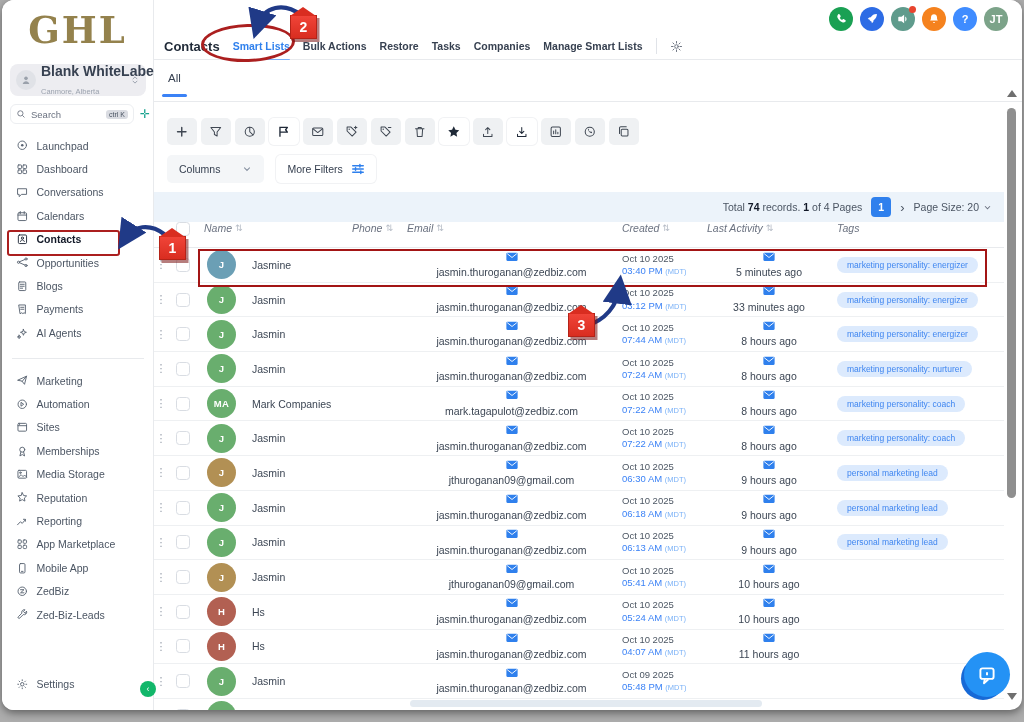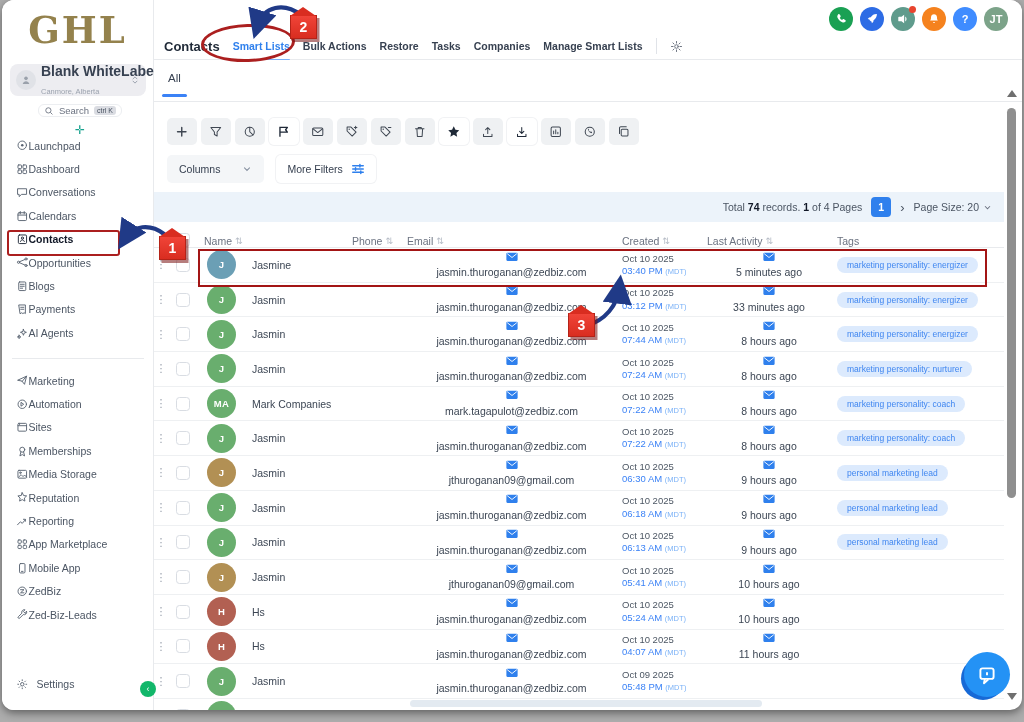--- a/index.html
+++ b/index.html
@@ -10,29 +10,29 @@
   
   #sidebar { position:absolute; left:0; top:0; width:152px; height:710px; background:#fff; border-right:1px solid #e8eaed; }
   #logo { font-family:"DejaVu Serif","Liberation Serif",serif; font-weight:bold; font-size:37px; color:#94824d; text-align:center; letter-spacing:2px; padding-top:8px; }
   #account { position:absolute; left:8px; top:64px; width:136px; height:32px; background:#ededf1; border-radius:8px; display:flex; align-items:center; padding:0 6px; gap:5px; }
   #account .acc-av { width:20px; height:20px; border-radius:50%; background:#e0e2e7; color:#9aa1ab; display:flex; align-items:center; justify-content:center; flex:none; }
   #account .acc-av svg { width:12px; height:12px; }
   #account .acc-txt { flex:1; min-width:0; line-height:1.15; }
   #account .acc-name { font-size:14px; font-weight:bold; color:#374151; white-space:nowrap; overflow:hidden; }
   #account .acc-loc { font-size:7.5px; color:#9ca3af; white-space:nowrap; overflow:hidden; }
   #account .acc-chev { color:#9ca3af; } #account .acc-chev svg { width:10px; height:10px; }
-  #searchrow { position:absolute; left:8px; top:104px; width:140px; display:flex; align-items:center; gap:6px;flex-direction:column; }
+  #searchrow { position:absolute; left:8px; top:104px; width:140px; display:flex; align-items:center; gap:6px; }
   #searchbox { flex:1; display:flex; align-items:center; gap:5px; background:#fff; border:1px solid #eceef1; border-radius:6px; height:20px; padding:0 5px; color:#6b7280; }
   #searchbox svg { width:10px; height:10px; }
   #searchbox .s-label { font-size:9.5px; flex:1; }
   #searchbox kbd { font-family:inherit; font-size:7px; background:#dadce2; color:#4b5563; border-radius:3px; padding:1px 3px; }
   #side-plus { color:#17a28e; font-size:12px; font-weight:bold; }
   nav { position:absolute; left:0; width:152px; }
   #nav1 { top:134px; } #nav2 { top:369px; }
-  .nav-item { height:23.4px; display:flex; align-items:center; gap:0; padding-left:14px; cursor:pointer; }
+  .nav-item { height:23.4px; display:flex; align-items:center; gap:8px; padding-left:14px; cursor:pointer; }
   .nav-item .nicon { color:#5a6472; display:flex; } .nav-item .nicon svg { width:12.5px; height:12.5px; }
   .nav-item .nlabel { font-size:10.5px; color:#4b5563; }
   .nav-item.active .nlabel { color:#111827; font-weight:bold; }
   .nav-item.active .nicon { color:#1f2937; }
   #side-sep { position:absolute; left:10px; top:358px; width:132px; border-top:1px solid #e8eaed; }
   #settings-row { position:absolute; left:14px; top:678px; display:flex; align-items:center; gap:8px; cursor:pointer; }
   #settings-row .nicon { color:#5a6472; display:flex; } #settings-row .nicon svg { width:12.5px; height:12.5px; }
   #settings-row span.lbl { font-size:10.5px; color:#4b5563; }
   #collapse-btn { position:absolute; left:138px; top:681px; width:16px; height:16px; border-radius:50%; background:#12b76a; color:#fff; font-size:9px; display:flex; align-items:center; justify-content:center; cursor:pointer; z-index:5; }
 
@@ -72,21 +72,21 @@
 
   
   #recordsbar { position:absolute; left:152px; top:192px; width:850px; height:30px; background:#ecf3fa; display:flex; align-items:center; justify-content:flex-end; gap:9px; padding-right:12px; font-size:10.5px; color:#4b5563; }
   #recordsbar b { color:#111827; }
   #page-btn { width:20px; height:20px; background:#2f80ed; color:#fff; border-radius:4px; font-size:10.5px; font-weight:bold; display:flex; align-items:center; justify-content:center; cursor:pointer; }
   #next-chev { font-size:13px; color:#4b5563; cursor:pointer; }
   #page-size { display:flex; align-items:center; gap:4px; cursor:pointer; }
   #page-size svg { width:9px; height:9px; color:#6b7280; }
 
   
-  #thead { position:absolute; left:152px; top:222px; width:850px; height:26px; display:flex; align-items:flex-end; background:#fff; border-bottom:1px solid #e8eaed; font-size:10.5px; color:#6b7280; }
+  #thead { position:absolute; left:152px; top:222px; width:850px; height:26px; display:flex; align-items:flex-start; background:#fff; border-bottom:1px solid #e8eaed; font-size:10.5px; color:#6b7280;font-style:italic; }
   .cell-drag { width:14px; flex:none; }
   .cell-cb { width:30px; flex:none; display:flex; justify-content:center; }
   .checkbox { width:14px; height:14px; border:1.5px solid #d9dde3; border-radius:3.5px; background:#fff; cursor:pointer; }
   .hcol { display:flex; align-items:center; gap:3px; padding-left:6px; }
   .c-name { width:148px; flex:none; } .c-phone { width:55px; flex:none; } .c-email { width:215px; flex:none; }
   .c-created { width:85px; flex:none; } .c-activity { width:130px; flex:none; } .c-tags { flex:1; }
   .sortg { color:#b6bcc6; font-size:9px; }
   #rows { position:absolute; left:152px; top:248px; width:850px; }
   .row { height:34.7px; display:flex; align-items:center; border-bottom:1px solid #eef0f2; background:#fff; }
   .drag { color:#9ca3af; font-size:11px; text-align:center; width:14px; cursor:grab; }

